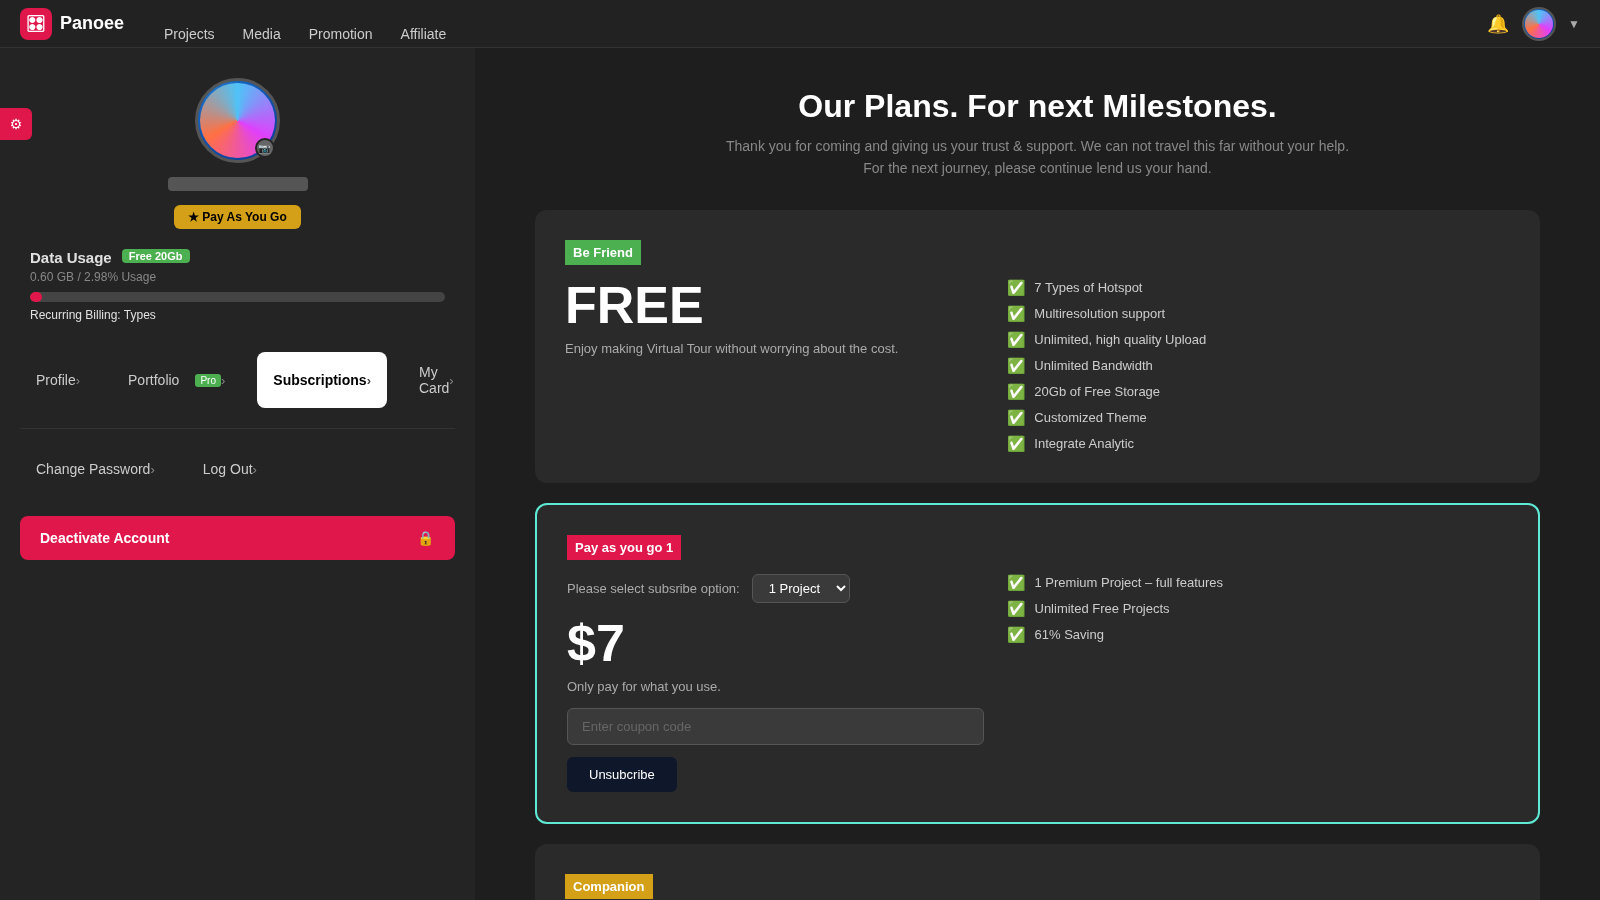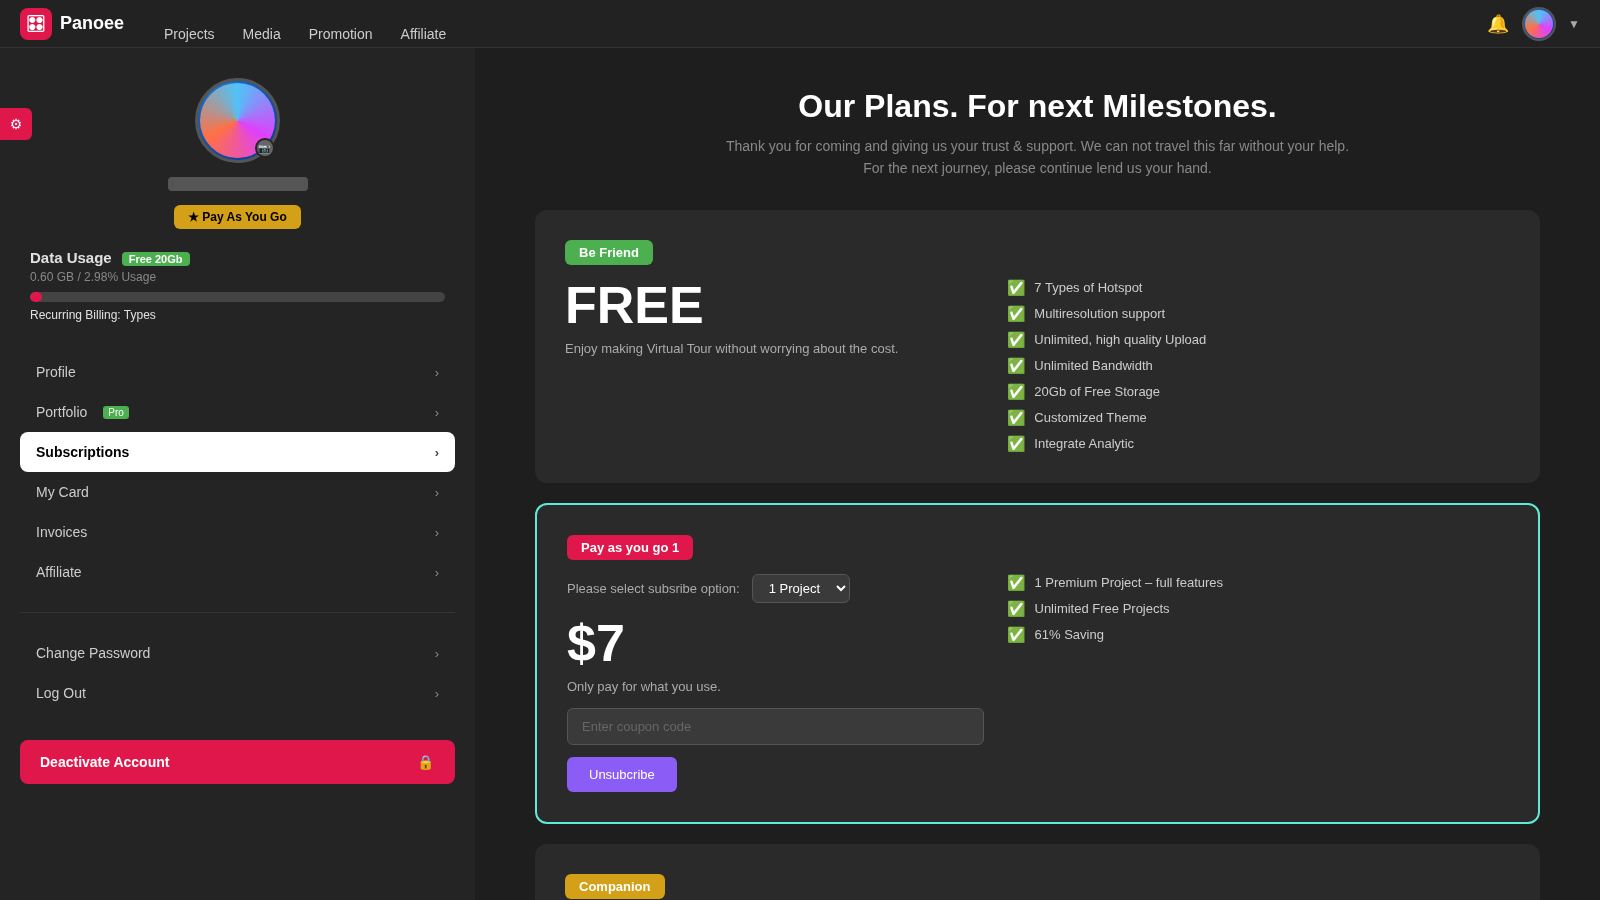--- a/index.html
+++ b/index.html
@@ -158,21 +158,21 @@
     }
 
     .data-usage-section {
       padding: 0 30px 20px;
     }
     .data-usage-title {
       font-size: 15px;
       font-weight: 600;
       color: #e0e0e0;
       display: flex;
-      align-items: flex-end;
+      align-items: flex-start;
       gap: 10px;
       margin-bottom: 4px;
     }
     .free-badge {
       background: #4caf50;
       color: #fff;
       font-size: 11px;
       padding: 1px 7px;
       border-radius: 4px;
     }
@@ -197,22 +197,22 @@
       font-size: 12px;
       color: #e0174b;
       margin-top: 6px;
     }
     .billing-status span { color: #e0e0e0; }
 
     
     .menu-section {
       padding: 10px 20px;
       display: flex;
-      flex-direction: column;
-      gap: 0;
+      flex-direction: row;
+      gap: 16px;
     }
     .menu-item {
       display: flex;
       align-items: center;
       justify-content: space-between;
       padding: 12px 16px;
       border-radius: 8px;
       cursor: pointer;
       font-size: 14px;
       color: #ccc;
@@ -287,22 +287,22 @@
       padding: 30px;
       margin-bottom: 20px;
       position: relative;
     }
     .plan-card.highlighted {
       border: 2px solid #5eead4;
     }
 
     .plan-tag {
       display: inline-block;
-      padding: 5px 14px;
-      border-radius: 6px;
+      padding: 5px 8px;
+      border-radius: 0;
       font-size: 13px;
       font-weight: 700;
       margin-bottom: 14px;
     }
     .plan-tag.be-friend { background: #4caf50; color: #fff; }
     .plan-tag.pay-as-you-go { background: #e0174b; color: #fff; }
     .plan-tag.companion { background: #d4a017; color: #fff; }
 
     .plan-card-inner {
       display: flex;
@@ -364,21 +364,21 @@
       color: #fff;
       padding: 10px 14px;
       border-radius: 6px;
       font-size: 13px;
       margin-bottom: 12px;
       outline: none;
     }
     .coupon-input::placeholder { color: #666; }
 
     .unsubscribe-btn {
-      background: #8b5cf6;
+      background: #0f172a;
       color: #fff;
       border: none;
       padding: 10px 22px;
       border-radius: 6px;
       font-size: 13px;
       cursor: pointer;
     }
 
     
     ::-webkit-scrollbar { width: 8px; }

